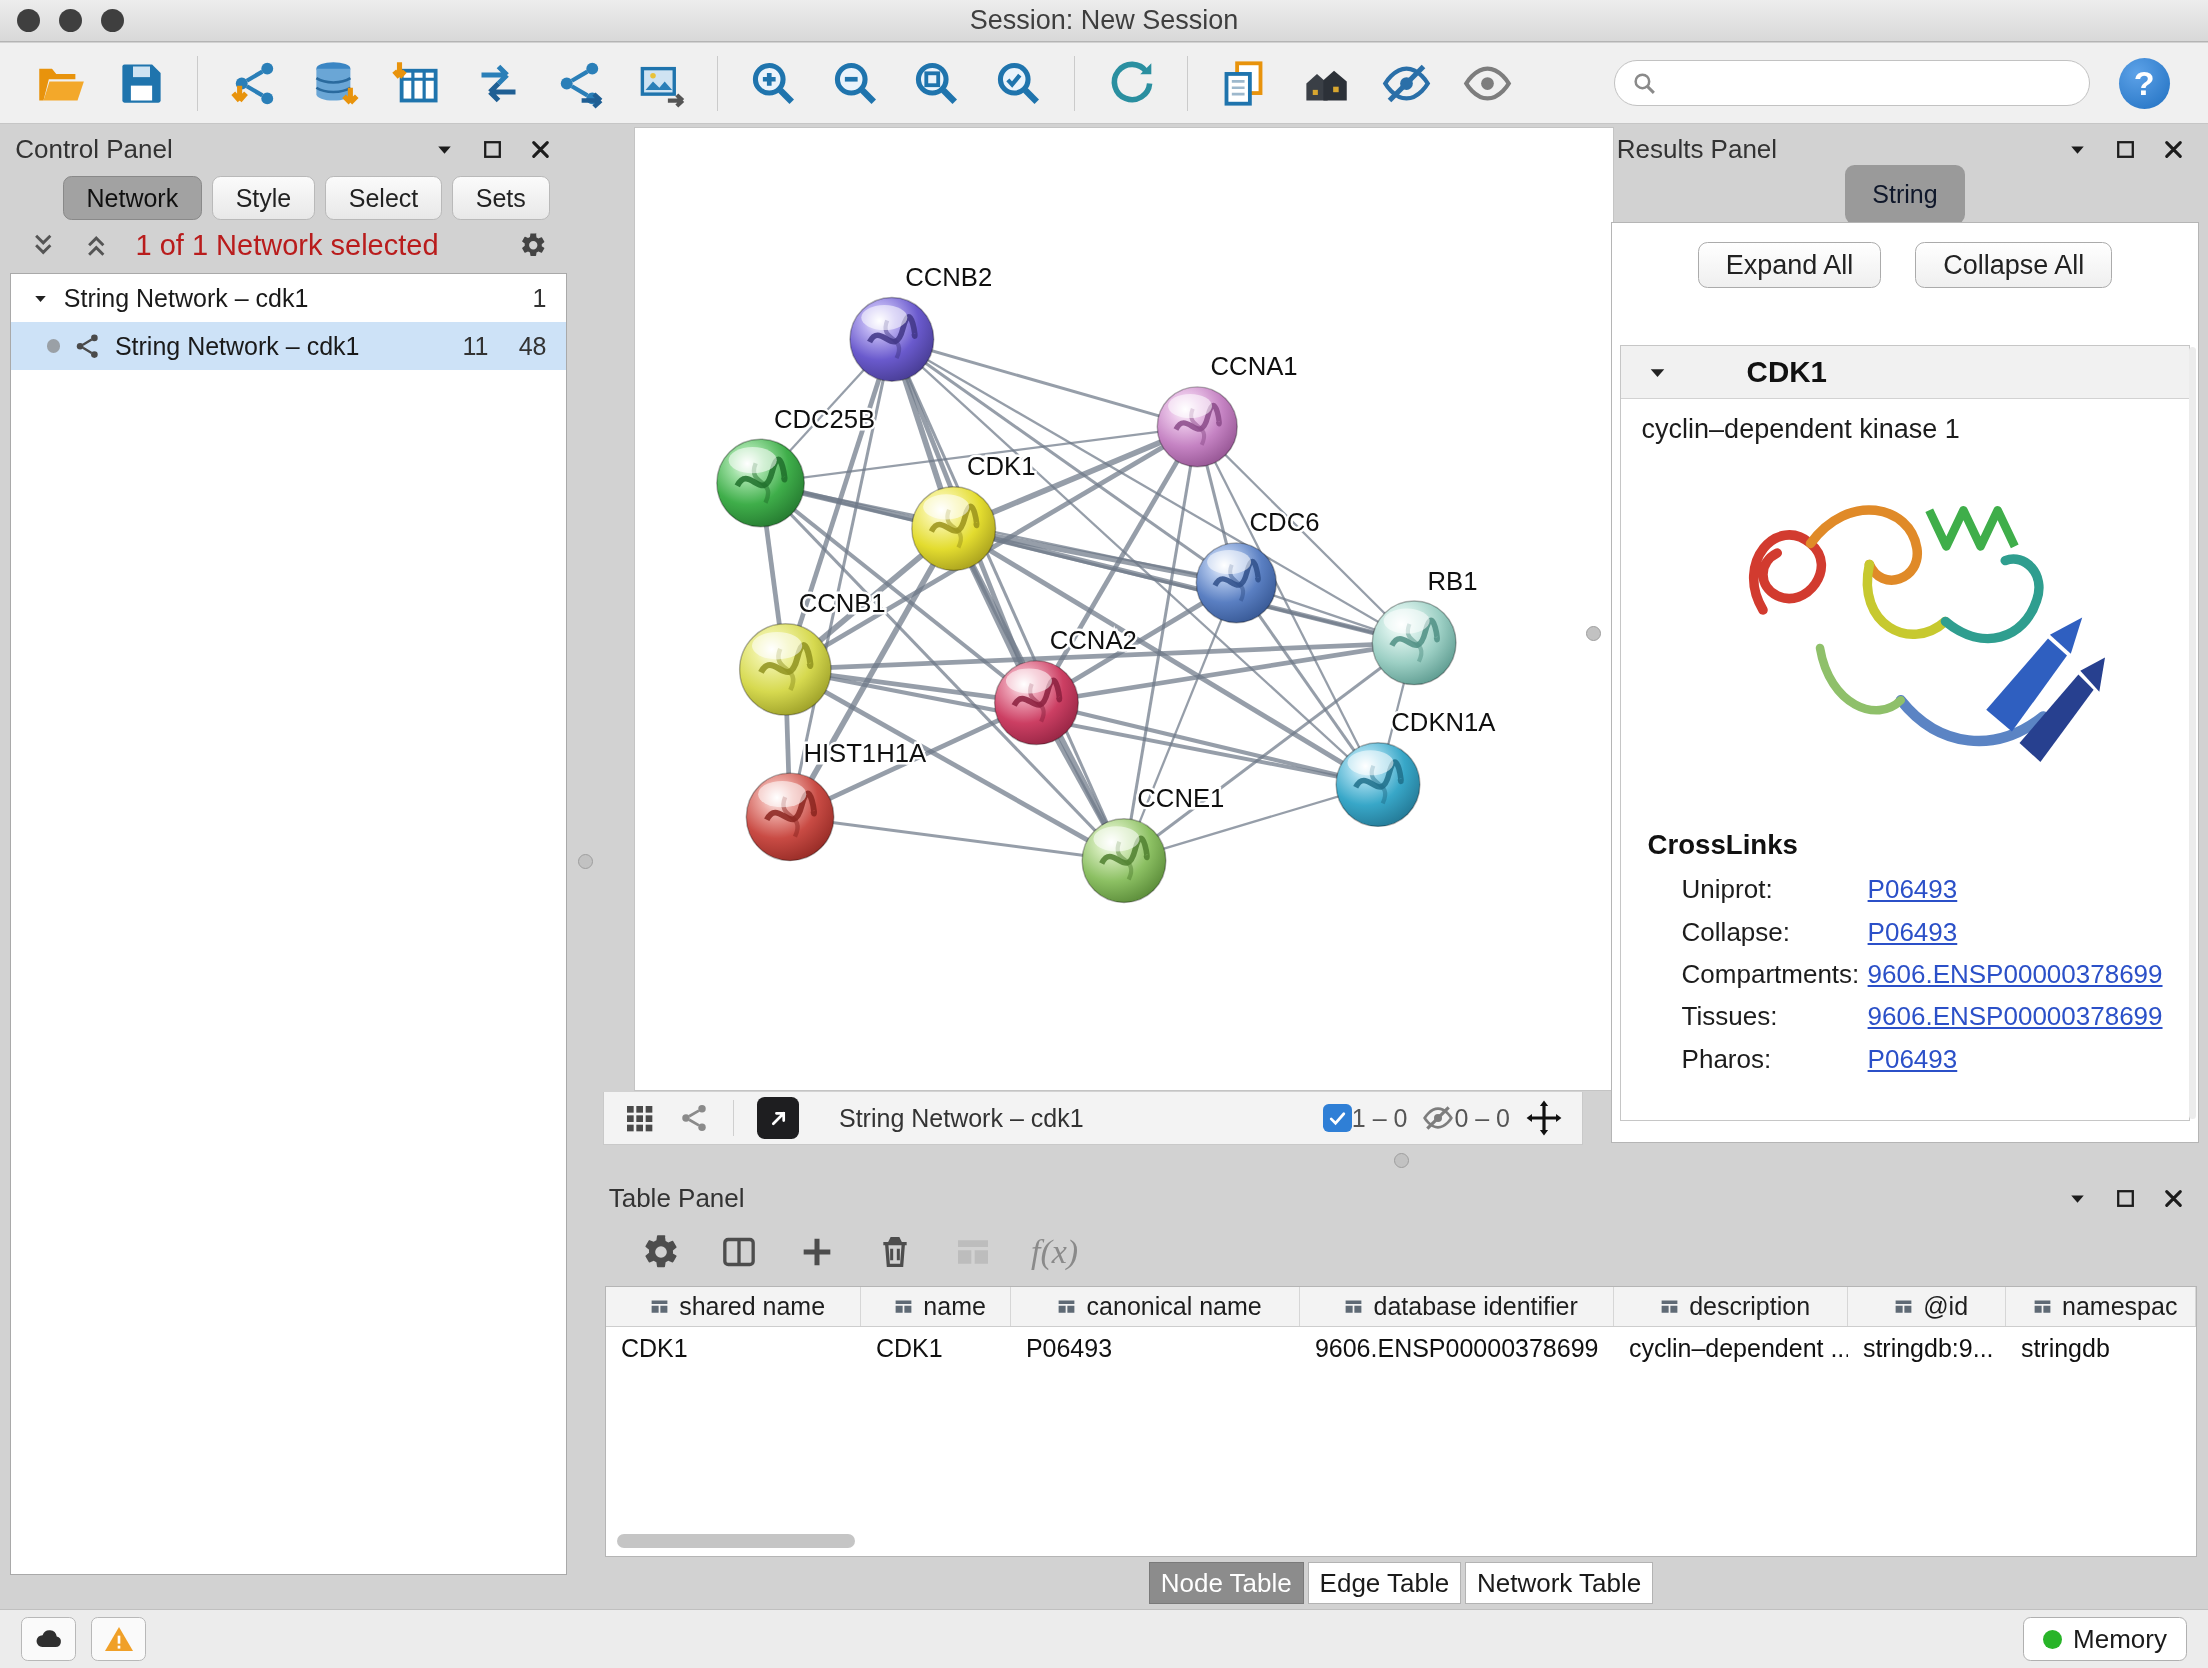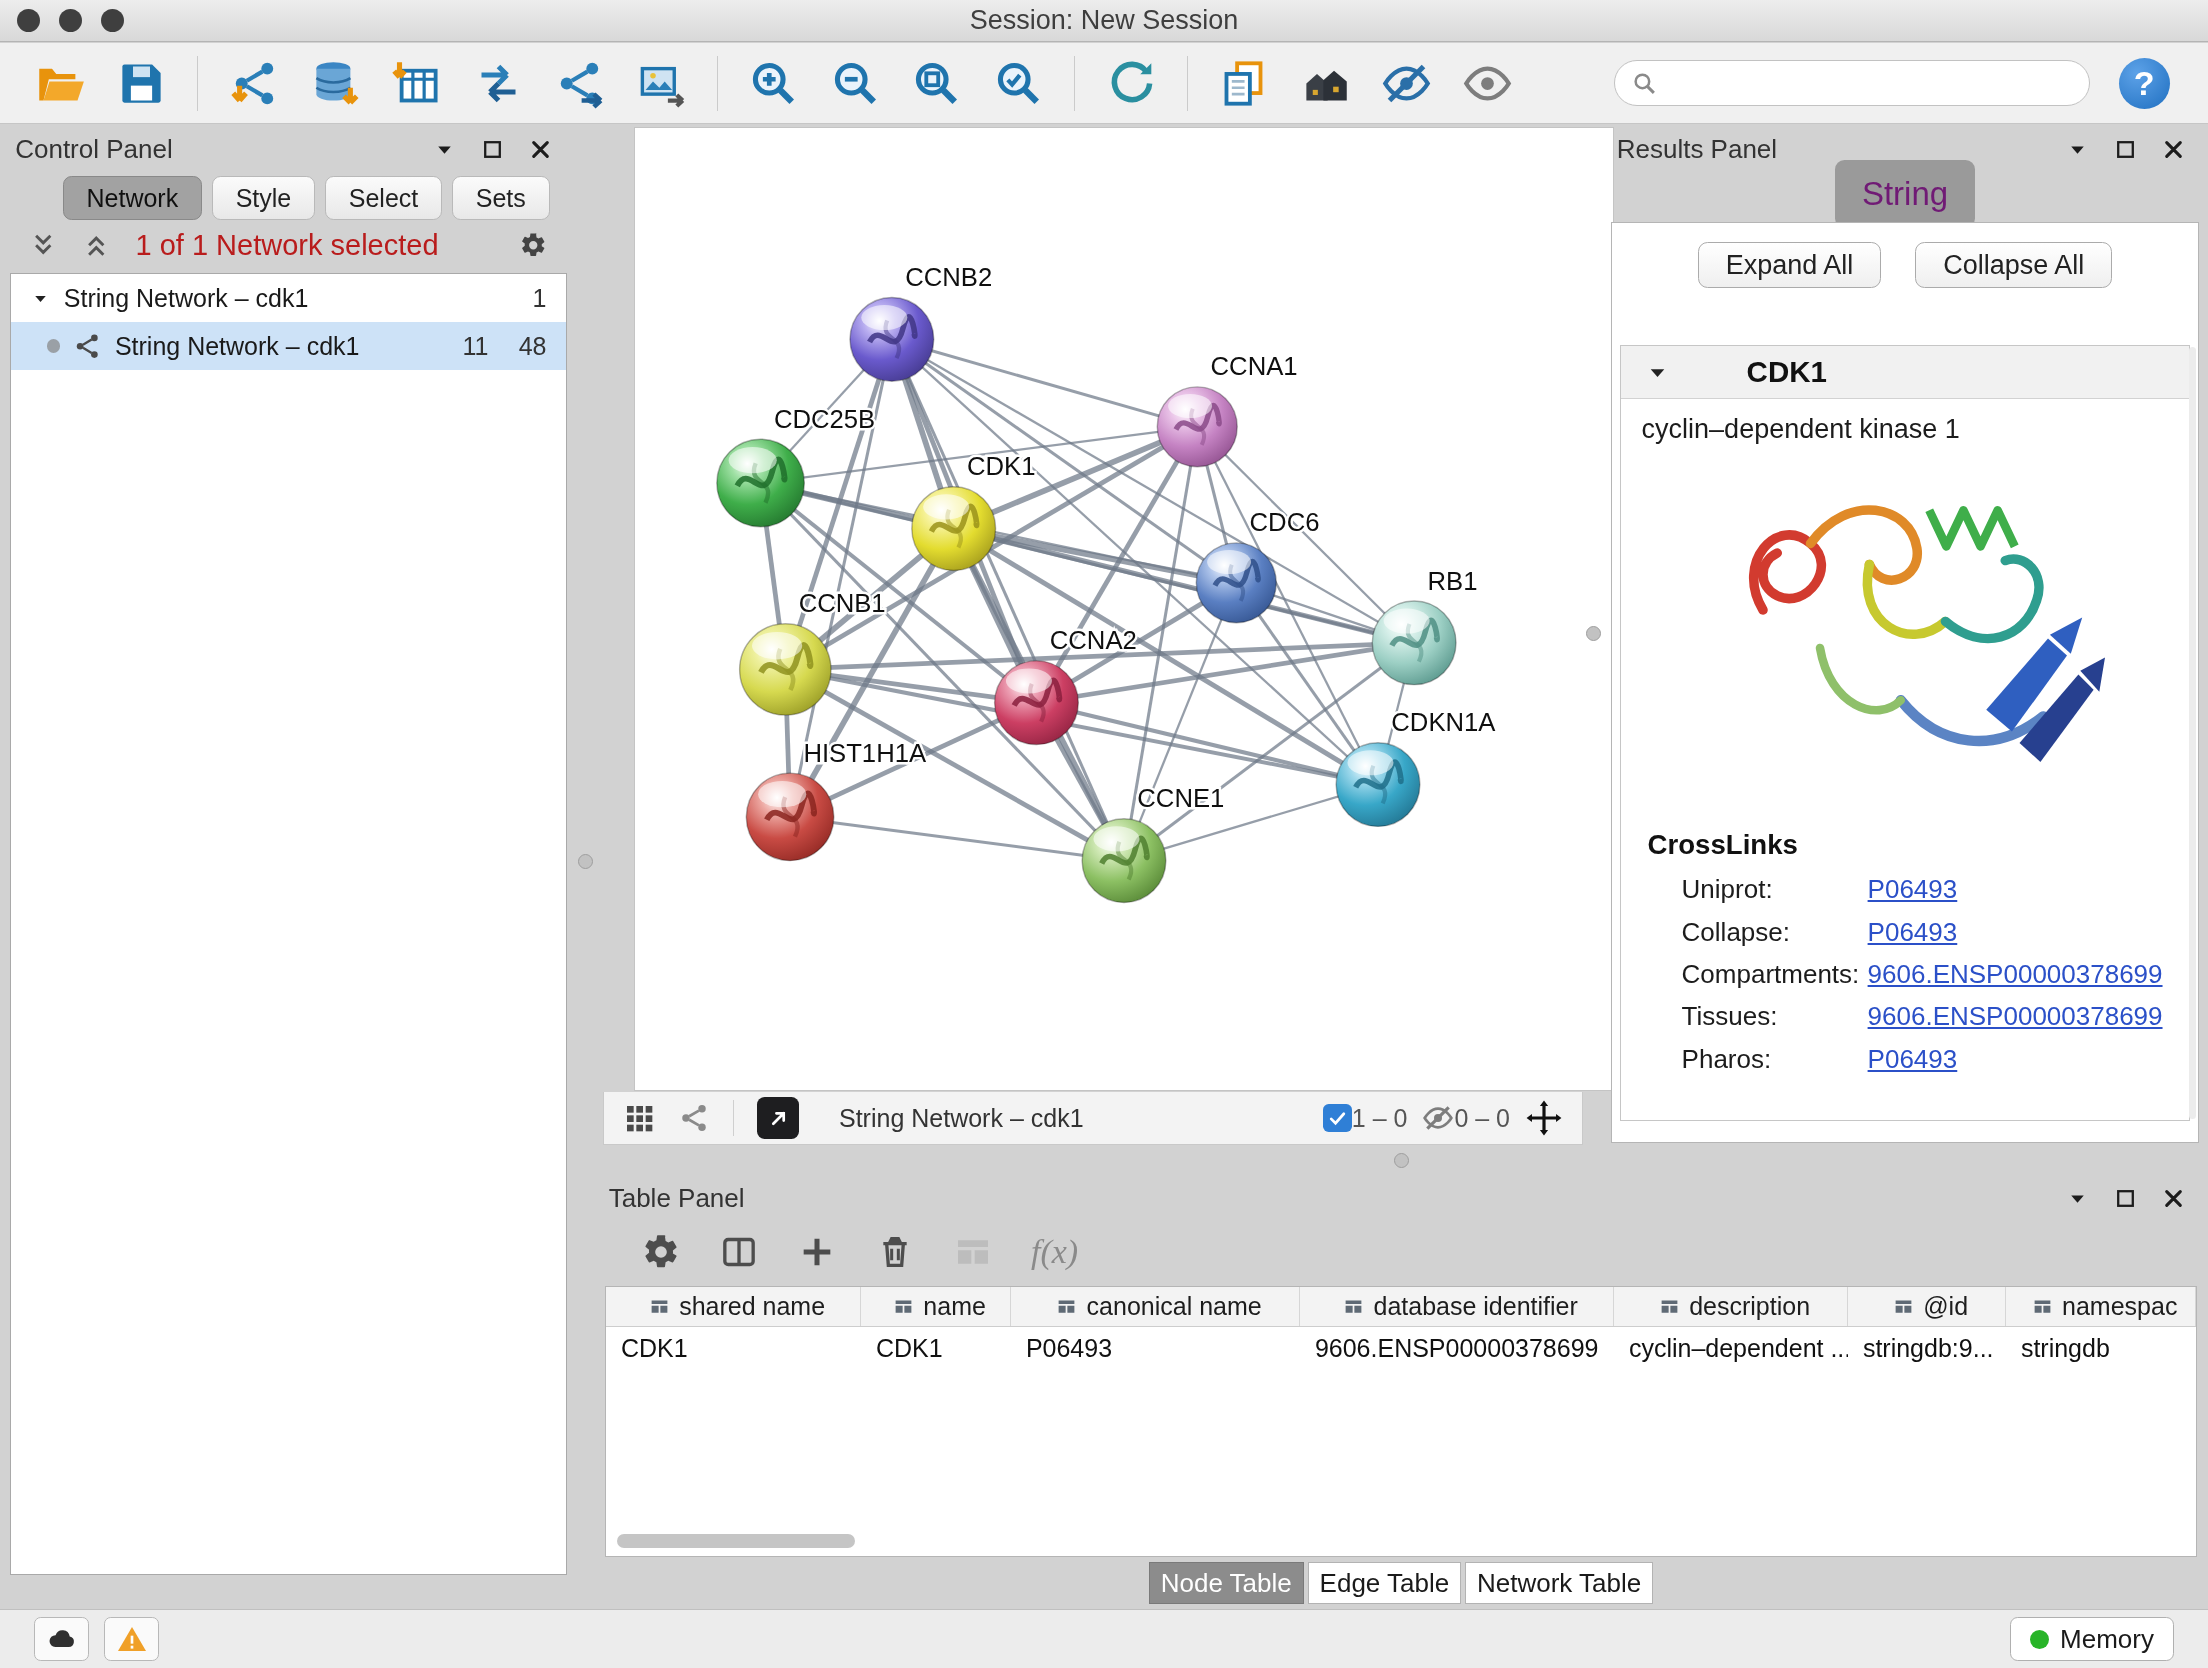--- a/index.html
+++ b/index.html
@@ -57,21 +57,21 @@
   .ns-group{display:flex;align-items:center;gap:0;color:#555;}
   .ns-check{width:28.5px;height:28.5px;background:#2f7fd6;border-radius:5.7px;display:flex;align-items:center;justify-content:center;}
   .ns-check svg{width:19px;height:19px;color:#fff;}
 
   
   .split-dot{position:absolute;width:15px;height:15px;border-radius:50%;background:#c2c2c2;border:1px solid #9e9e9e;}
 
   
   .results-panel{position:absolute;left:1611px;top:127px;width:588px;height:1016px;}
   .rp-tabrow{display:flex;justify-content:center;height:46px;align-items:center;}
-  .rp-tab{background:#9a9a9a;color:#701a75;font-size:33px;padding:15px 27px;border-radius:9.5px;}
+  .rp-tab{background:#9a9a9a;color:#0f172a;font-size:25px;padding:15px 27px;border-radius:9.5px;}
   .rp-content{position:absolute;left:0;top:95px;right:0;bottom:0;background:#fff;border:1px solid #b5b5b5;padding:19px 9.5px 13.3px 9.5px;}
   .rp-buttons{display:flex;justify-content:center;gap:34px;margin-bottom:25px;}
   .rp-btn{height:46px;display:flex;align-items:center;padding:0 27px;background:linear-gradient(#ffffff,#efefef);border:1px solid #ababab;border-radius:9.5px;font-size:27px;color:#222;}
   .rp-section{border:1px solid #c6c6c6;position:absolute;left:7.6px;right:7.6px;top:122px;bottom:21px;overflow:hidden;}
   .rp-sec-header{height:53px;background:#f1f1f1;border-bottom:1px solid #d2d2d2;display:flex;align-items:center;padding:0 23px;}
   .rp-sec-header svg{width:27px;height:27px;color:#222;}
   .rp-gene{font-size:29.5px;font-weight:bold;color:#111;margin-left:76px;}
   .rp-desc{font-size:27px;color:#1c1c1c;padding:15px 21px 5.7px 21px;}
   .rp-protein{display:flex;justify-content:center;padding:7.6px 0 3.8px 0;}
   .rp-crosslinks{font-size:27.6px;font-weight:bold;color:#111;padding:25px 0 7.6px 27px;}
@@ -92,21 +92,21 @@
   .th svg{width:21px;height:21px;color:#5f6a75;flex:none;}
   .tp-row{display:flex;height:42px;}
   .td{display:flex;align-items:center;font-size:25px;color:#111;padding:0 15px;overflow:hidden;white-space:nowrap;text-overflow:ellipsis;}
   .c0{width:255px;}.c1{width:150px;}.c2{width:289px;}.c3{width:314px;}.c4{width:234px;}.c5{width:158px;}.c6{flex:1;}
   .tp-hscroll{position:absolute;left:11.4px;bottom:7.6px;width:238px;height:14.3px;background:#c5c5c5;border-radius:7.6px;}
   .tp-tabs{position:absolute;left:0;right:0;bottom:0;height:46px;display:flex;justify-content:center;align-items:center;gap:3.8px;}
   .bt-tab{height:42px;display:flex;align-items:center;padding:0 11px;font-size:26px;background:#fff;border:1px solid #b3b3b3;color:#1a1a1a;}
   .bt-tab.selected{background:#8c8c8c;border-color:#7a7a7a;color:#fff;}
 
   
-  .bottom-bar{position:absolute;left:0;top:1609px;width:2208px;height:59px;background:#ececec;border-top:1px solid #c0c0c0;display:flex;align-items:center;padding:0 34px;gap:15px;}
+  .bottom-bar{position:absolute;left:0;top:1609px;width:2208px;height:59px;background:#ececec;border-top:1px solid #c0c0c0;display:flex;align-items:center;padding:0 21px;gap:15px;}
   .bb-btn{width:55px;height:44px;background:#fafafa;border:1px solid #b8b8b8;border-radius:6.7px;display:flex;align-items:center;justify-content:center;}
   .bb-btn svg{width:32px;height:32px;}
   .memory-btn{margin-left:auto;height:44px;display:flex;align-items:center;gap:11.4px;background:#fff;border:1px solid #b0b0b0;border-radius:7.6px;padding:0 19px;font-size:26px;color:#1a1a1a;}
   .mem-dot{width:19px;height:19px;border-radius:50%;background:#28b428;}
 
   .net-labels text{font-size:27px;fill:#0f0f0f;stroke:#ffffff;stroke-width:5px;paint-order:stroke;font-family:"Liberation Sans",sans-serif;}
 </style>
 </head>
 <body>
 

